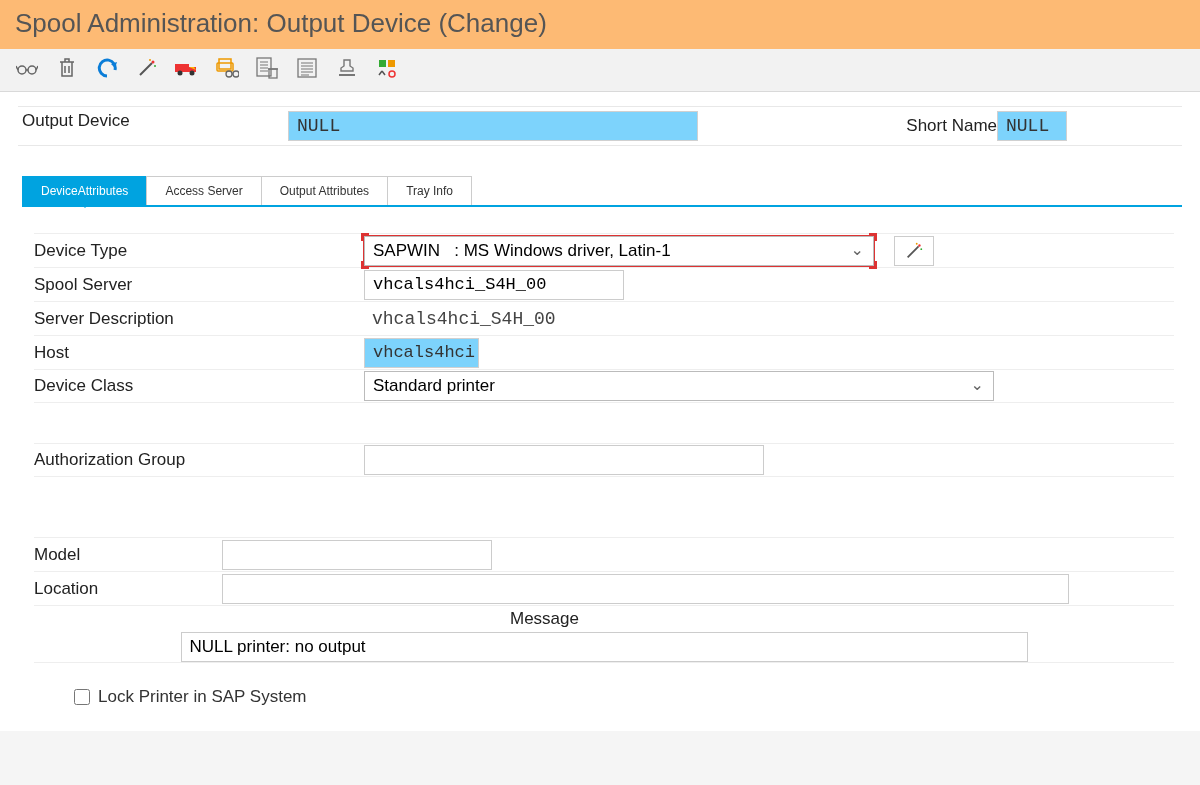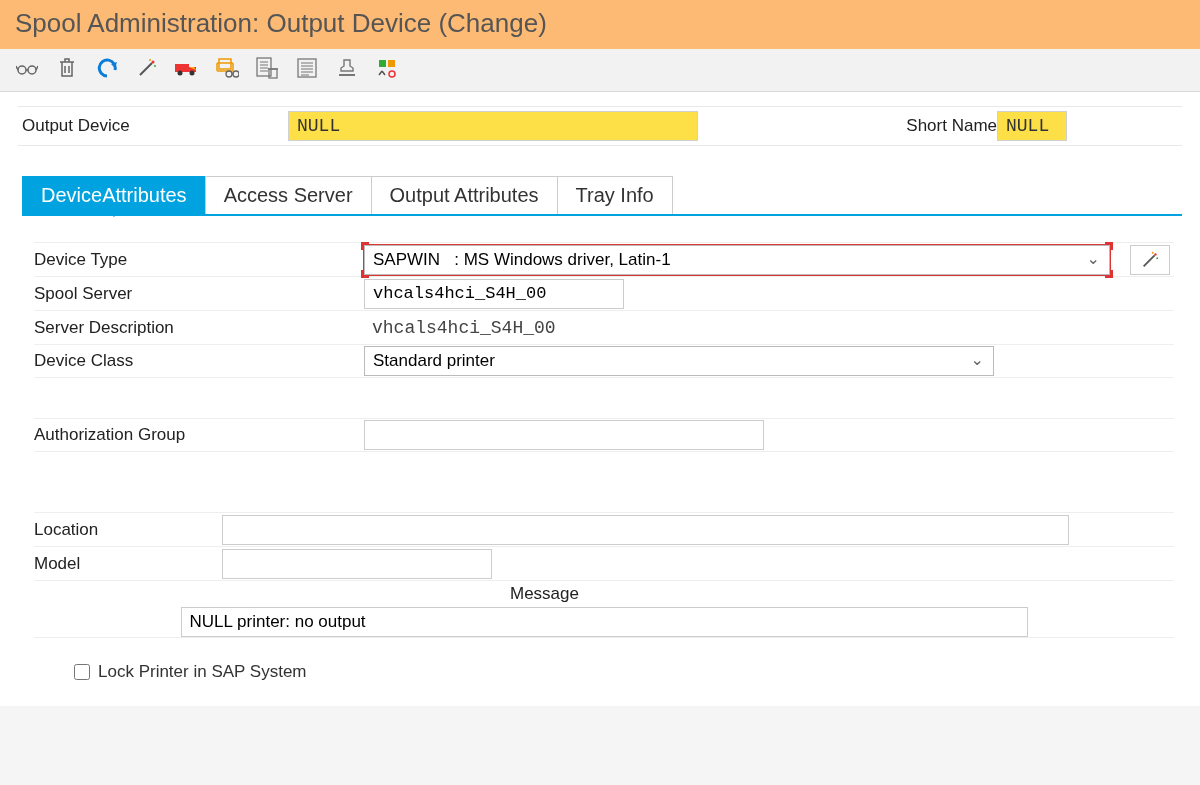--- a/index.html
+++ b/index.html
@@ -42,36 +42,36 @@
       cursor: pointer;
     }
 
     .content {
       background: #fff;
       padding: 14px 18px;
     }
 
     .row-line {
       display: flex;
-      align-items: center;
+      align-items: flex-start;
       border-top: 1px solid #e8e8e8;
       border-bottom: 1px solid #e8e8e8;
       padding: 4px 0;
       margin-bottom: 30px;
     }
 
     .lbl {
       font-size: 17px;
       color: #222;
     }
 
     .output-device-lbl { width: 270px; padding-left: 4px; }
 
     .grey-input {
-      background: #fde047;
+      background: #7dd3fc;
       border: 1px solid #d0d0d0;
       padding: 4px 8px;
       font-family: "Courier New", monospace;
       font-size: 18px;
       color: #333;
       height: 30px;
       display: inline-flex;
       align-items: center;
     }
 
@@ -86,21 +86,21 @@
       display: flex;
       align-items: center;
       border-bottom: 2px solid #00a3e0;
       margin: 0 0 0 4px;
     }
 
     .tab {
       border: 1px solid #ccc;
       border-bottom: none;
       padding: 7px 18px;
-      font-size: 20px;
+      font-size: 12px;
       color: #333;
       background: #fff;
       cursor: pointer;
       margin-right: -1px;
       position: relative;
       text-align: right;
     }
 
     .tab.active {
       background: #00a3e0;
@@ -164,21 +164,21 @@
       display: inline-block;
     }
 
     .dropdown {
       border: 1px solid #bbb;
       background: #fff;
       padding: 3px 30px 3px 8px;
       font-size: 17px;
       height: 30px;
       appearance: none;
-      width: 746px;
+      width: 510px;
     }
 
     .dropdown-wrap::after {
       content: "⌄";
       position: absolute;
       right: 10px;
       top: 4px;
       font-size: 16px;
       color: #666;
       pointer-events: none;
@@ -355,43 +355,47 @@
     <div class="form-row">
       <span class="form-label">Spool Server</span>
       <input class="form-input" style="width: 260px; font-family: &quot;Courier New&quot;, monospace;" value="vhcals4hci_S4H_00">
     </div>
 
     <div class="form-row">
       <span class="form-label">Server Description</span>
       <span class="form-display">vhcals4hci_S4H_00</span>
     </div>
 
+    <div class="form-row">
+      <span class="form-label">Host</span>
+      <span class="grey-input" style="width:115px;font-size:17px">vhcals4hci</span>
+    </div>
 
     <div class="form-row" style="border-bottom:1px solid #eee">
       <span class="form-label">Device Class</span>
       <span class="dropdown-wrap">
         <input class="dropdown" style="width: 630px;" readonly="" value="Standard printer">
       </span>
     </div>
 
     <div class="gap-row"></div>
 
     <div class="form-row" style="border-bottom:1px solid #eee">
       <span class="form-label">Authorization Group</span>
       <input class="form-input" style="width: 400px;" value="">
     </div>
 
     <div class="section-bottom">
       <div class="form-row">
+        <span class="form-label-narrow">Model</span>
+        <input class="form-input" style="width: 270px;" value="">
+      </div>
+      <div class="form-row">
         <span class="form-label-narrow">Location</span>
         <input class="form-input" style="width: 847px;" value="">
-      </div>
-      <div class="form-row">
-        <span class="form-label-narrow">Model</span>
-        <input class="form-input" style="width: 270px;" value="">
       </div>
       <div class="form-row" style="border-bottom:1px solid #eee">
         <span class="form-label-narrow">Message</span>
         <input class="form-input" style="width: 847px;" value="NULL printer: no output">
       </div>
     </div>
 
     <div class="checkbox-row">
       <input type="checkbox" style="">
       <span>Lock Printer in SAP System</span>

